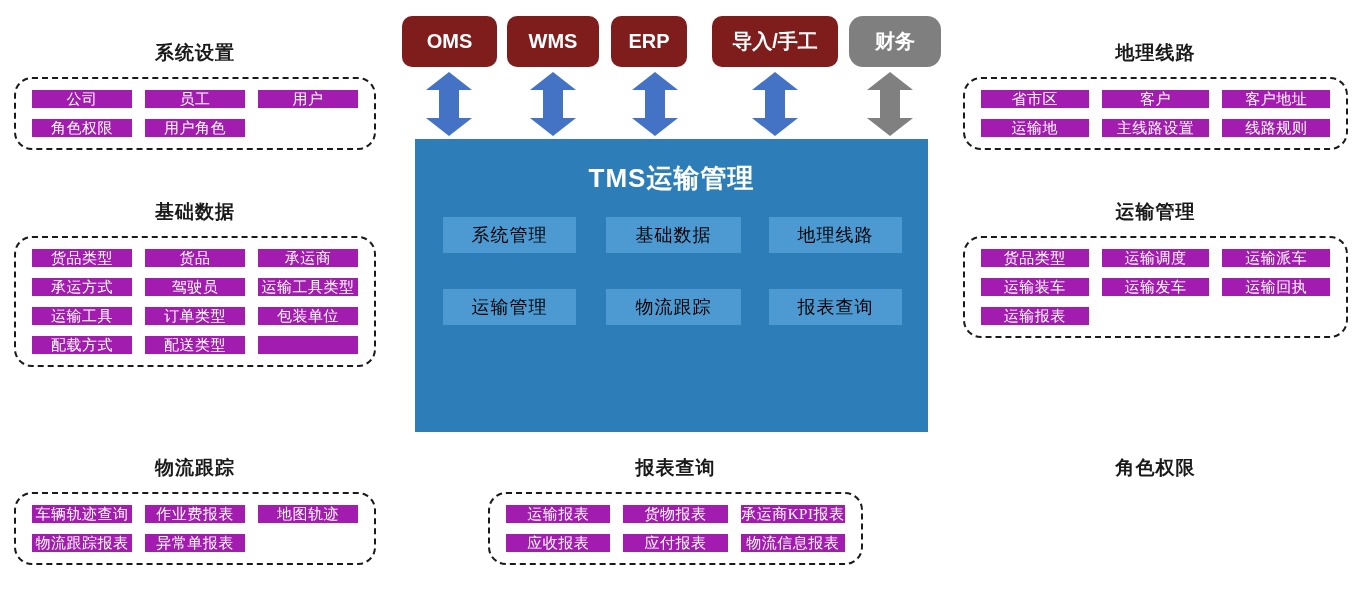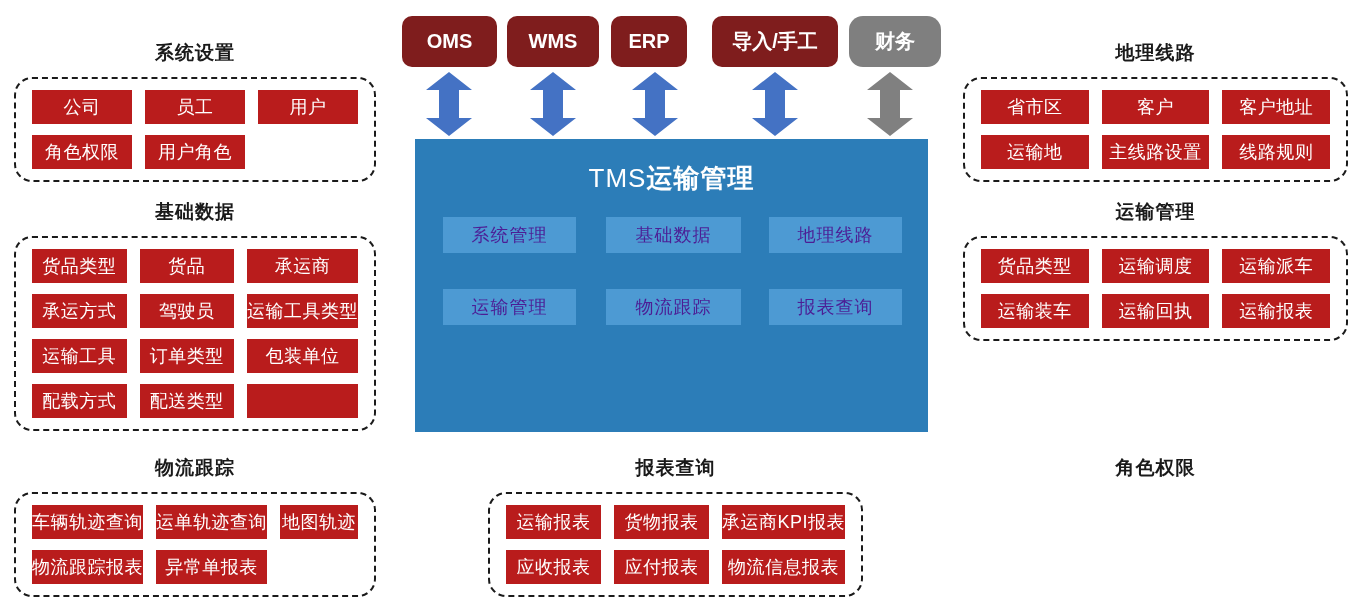--- a/index.html
+++ b/index.html
@@ -23,48 +23,48 @@
 
   
   .core {
     position:absolute; left:415px; top:139px; width:513px; height:293px;
     background:#2C7DB8;
   }
   .core-title {
     position:absolute; top:22px; left:0; width:100%;
     text-align:center; color:#ffffff; font-size:26px; letter-spacing:1px;
   }
-  .core-title .tprefix { font-weight:normal;margin-top:36px; }
+  .core-title .tprefix { font-weight:bold;margin-top:36px; }
   .core-title .tmain   { font-weight:bold; }
   .module-btn {
-    position:absolute; height:36px; background:#4D9AD3; color:#4c1d95;
+    position:absolute; height:36px; background:#4D9AD3; color:#000000;
     display:flex; align-items:center; justify-content:center;
     font-size:18px; letter-spacing:1px;
   }
 
   
-  .group { position:absolute; }
+  .group { position:absolute;font-family:Liberation Serif, serif; }
   .g-left  { left:14px;  width:362px; }
   .g-right { left:963px; width:385px; }
   .g-title {
     text-align:center; color:#1a1a1a; font-size:19px; font-weight:bold;
     letter-spacing:1px; margin-bottom:11px;
   }
   .g-box {
     border:2.5px dashed #1a1a1a; border-radius:18px;
     padding:11px 16px;
   }
   .g-grid {
     display:grid; grid-template-columns:repeat(3,1fr);
     column-gap:13px; row-gap:11px;
   }
   .btn {
-    height:34px; background:#b91c1c; color:#ffffff;
+    height:18px; background:#a21caf; color:#ffffff;
     display:flex; align-items:center; justify-content:center;
-    font-size:18px; letter-spacing:0.5px; white-space:nowrap;
+    font-size:15px; letter-spacing:0.5px; white-space:nowrap;
   }
 </style>
 </head>
 <body>
 
 <div class="canvas">
 
   <div class="sys-btn sys-green" style="left:402px; width:95px">OMS</div>
   <div class="sys-btn sys-green" style="left:507px; width:92px">WMS</div>
   <div class="sys-btn sys-green" style="left:611px; width:76px">ERP</div>
@@ -130,21 +130,21 @@
         <div class="btn"></div>
       </div>
     </div>
   </section>
 
   <section class="group g-left" style="top:455px">
     <h2 class="g-title">物流跟踪</h2>
     <div class="g-box">
       <div class="g-grid">
         <div class="btn">车辆轨迹查询</div>
-        <div class="btn">运单轨迹查询</div>
+        <div class="btn">作业费报表</div>
         <div class="btn">地图轨迹</div>
         <div class="btn">物流跟踪报表</div>
         <div class="btn">异常单报表</div>
       </div>
     </div>
   </section>
 
   <section class="group g-right" style="top:40px">
     <h2 class="g-title">地理线路</h2>
     <div class="g-box">
@@ -160,20 +160,21 @@
   </section>
 
   <section class="group g-right" style="top:199px">
     <h2 class="g-title">运输管理</h2>
     <div class="g-box">
       <div class="g-grid">
         <div class="btn">货品类型</div>
         <div class="btn">运输调度</div>
         <div class="btn">运输派车</div>
         <div class="btn">运输装车</div>
+        <div class="btn">运输发车</div>
         <div class="btn">运输回执</div>
         <div class="btn">运输报表</div>
       </div>
     </div>
   </section>
 
   <section class="group" style="left:488px; width:375px; top:455px">
     <h2 class="g-title">报表查询</h2>
     <div class="g-box">
       <div class="g-grid">

